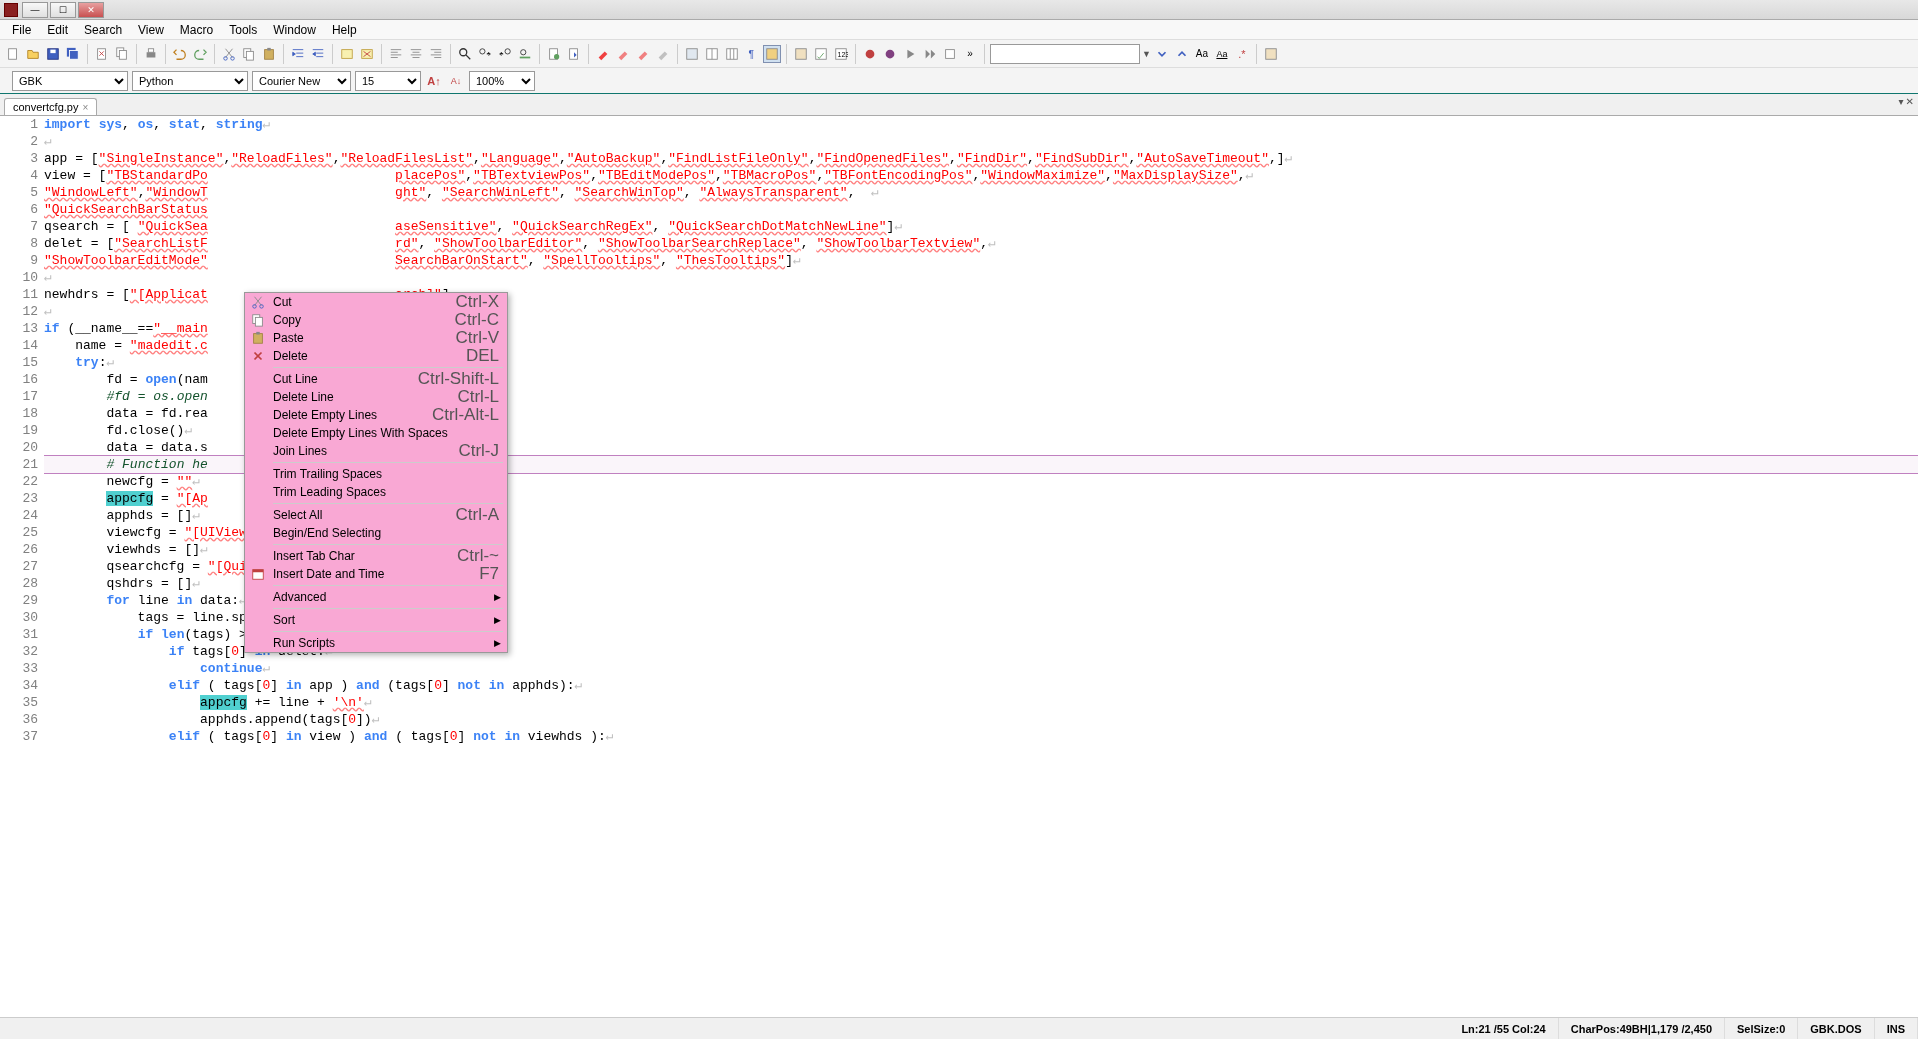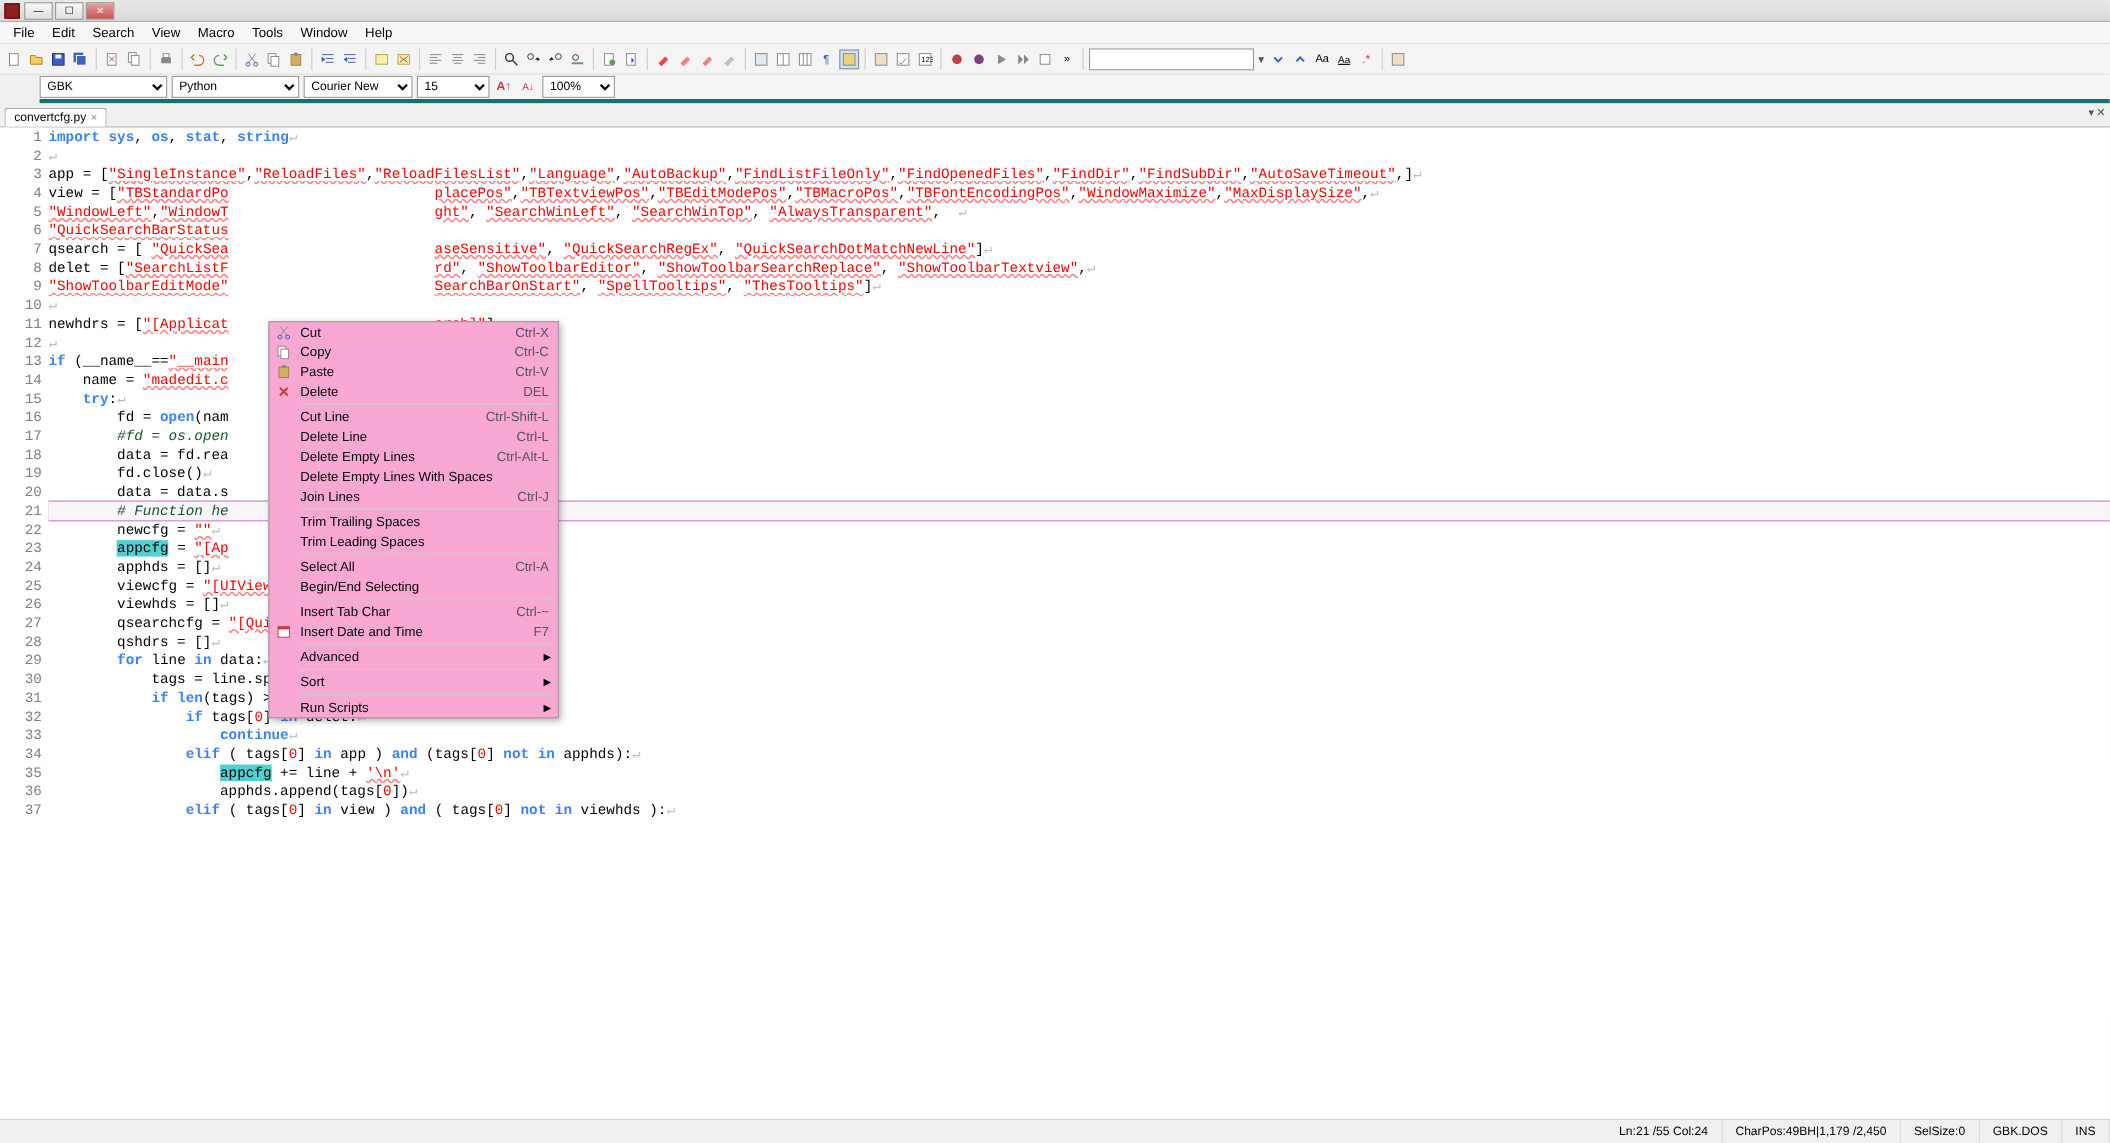--- a/index.html
+++ b/index.html
@@ -17,21 +17,21 @@
 .menubar { height: 20px; background: #f8f8f8; display: flex; align-items: center; padding: 0 4px; border-bottom: 1px solid #ddd; }
 .menubar .menu-item { padding: 0 8px; font-size: 12px; cursor: pointer; }
 
 
 .toolbar { height: 28px; background: #f4f4f4; display: flex; align-items: center; padding: 0 4px; border-bottom: 1px solid #ddd; gap: 2px; }
 .tb-btn { width: 18px; height: 18px; border: 1px solid transparent; cursor: pointer; display: flex; align-items: center; justify-content: center; }
 .tb-sep { width: 1px; height: 20px; background: #ccc; margin: 0 3px; }
 .tb-input { height: 20px; border: 1px solid #999; font-size: 11px; padding: 0 3px; background: #fff; }
 
 
-.toolbar2 { height: 26px; background: #f4f4f4; display: flex; align-items: center; padding: 0 0; border-bottom: 4px solid #0f766e; gap: 4px; margin-left: 36px; }
+.toolbar2 { height: 26px; background: #f4f4f4; display: flex; align-items: center; padding: 0 12px; border-bottom: 1px solid #0f766e; gap: 4px; }
 .combo { height: 20px; border: 1px solid #999; font-size: 11px; background: #fff; padding: 0 2px; }
 
 
 .tabbar { height: 22px; background: #f0f0f0; display: flex; align-items: flex-end; padding: 0 4px; border-bottom: 1px solid #aaa; position: relative; }
 .file-tab { background: #fff; border: 1px solid #aaa; border-bottom: none; padding: 2px 8px; font-size: 11px; border-radius: 3px 3px 0 0; display: flex; align-items: center; gap: 4px; }
 .file-tab .close-x { color: #888; font-size: 10px; cursor: pointer; }
 .tabbar-right { position: absolute; right: 4px; top: 2px; display: flex; gap: 2px; }
 .tabbar-right span { font-size: 10px; cursor: pointer; color: #555; }
 
 
@@ -48,27 +48,27 @@
 .num { color: #ff0000; }
 .comment { color: #14532d; font-style: italic; }
 .sel { background: #50d0d0; }
 .eol { color: #c0c0c0; }
 
 
 .context-menu { position: absolute; left: 244px; top: 176px; width: 264px; background: #f9a8d4; border: 1px solid #999; box-shadow: 2px 2px 6px rgba(0,0,0,0.3); z-index: 100; font-size: 12px; }
 .ctx-item { display: flex; align-items: center; height: 18px; padding: 0 8px 0 28px; cursor: pointer; position: relative; }
 .ctx-sep { height: 1px; background: #ccc; margin: 2px 4px 2px 28px; }
 .ctx-label { flex: 1; }
-.ctx-short { color: #555; font-size: 12px; }
+.ctx-short { color: #555; font-size: 17px; }
 .ctx-arrow { position: absolute; right: 6px; font-size: 9px; }
 .ctx-icon { position: absolute; left: 6px; width: 14px; height: 14px; }
 
 
 .statusbar { position: fixed; bottom: 0; left: 0; right: 0; height: 22px; background: #f0f0f0; border-top: 1px solid #ccc; display: flex; align-items: center; font-size: 11px; }
-.status-cell { padding: 1px 12px; border-right: 1px solid #ddd; height: 100%; display: flex; align-items: center; }
+.status-cell { padding: 1px 12px; border-right: 1px solid #ddd; height: 100%; display: flex; align-items: center; font-weight: bold; }
 .status-spacer { flex: 1; }
 
 
 svg.icon { width: 14px; height: 14px; }
 </style>
 </head>
 <body>
 
 <div class="titlebar">
   <div class="app-icon"></div>

